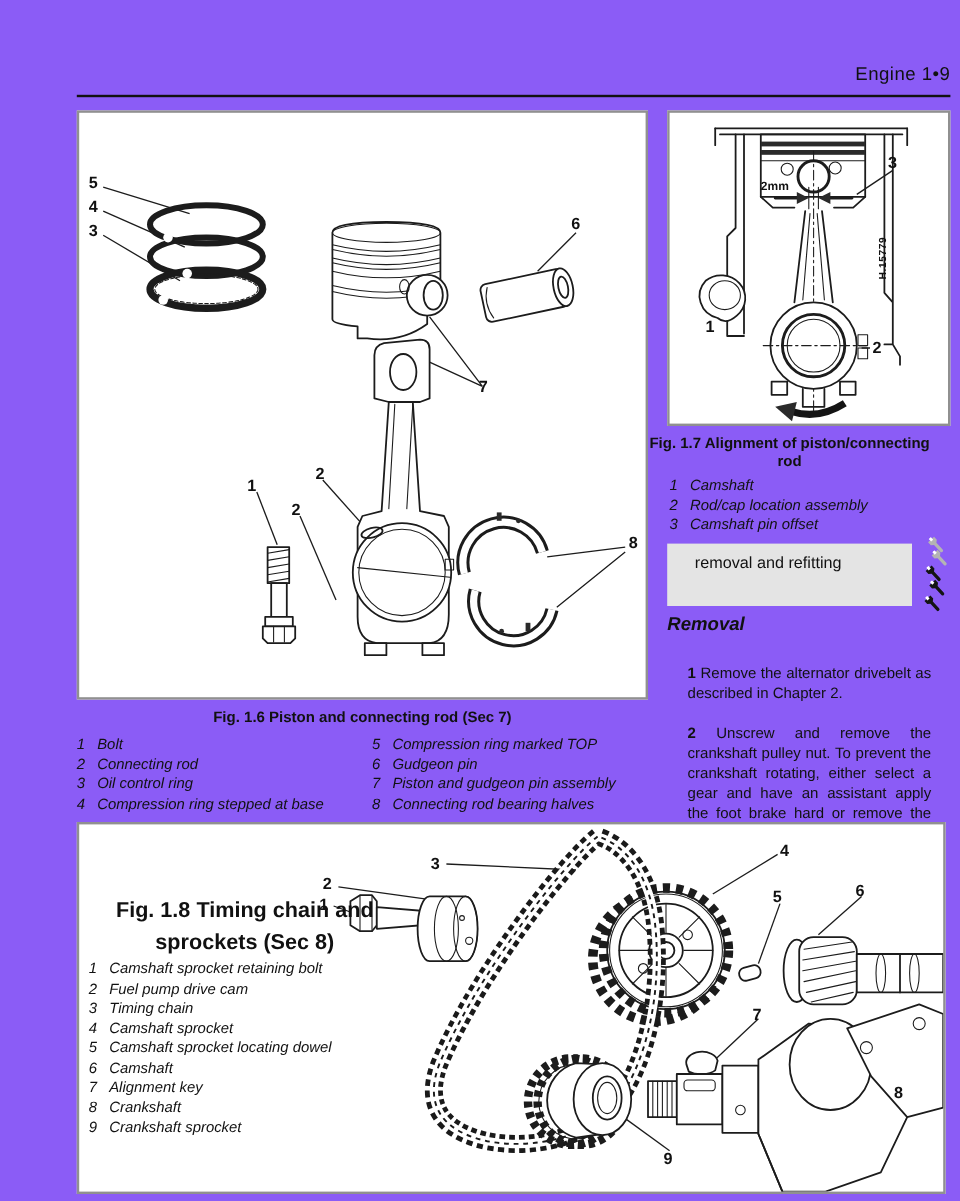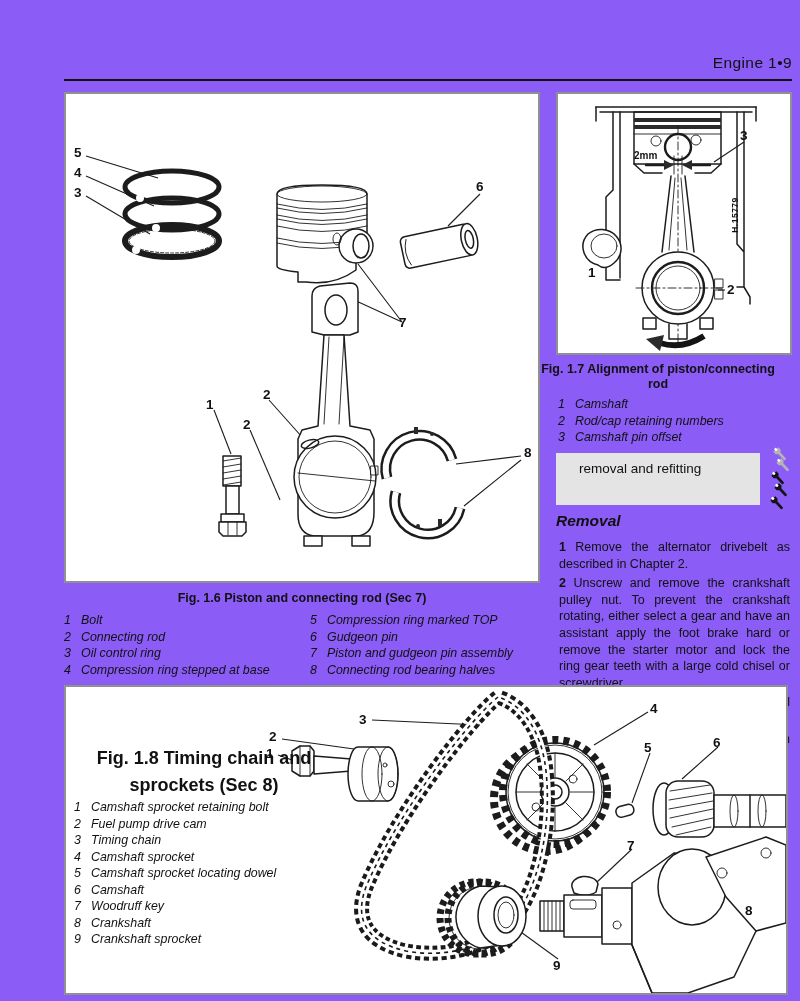--- a/index.html
+++ b/index.html
@@ -39,21 +39,21 @@
     background:#e4e4e4;padding:8px 0 0 10px;box-sizing:border-box;}
   .s8l1{font-weight:700;font-size:13.5px;line-height:1.25;}
   .s8l2{font-size:13.5px;padding-left:13px;line-height:1.25;}
   .spanners{position:absolute;left:766px;top:446px;width:28px;height:70px;}
   .spn{position:absolute;width:17px;height:17px;transform:rotate(-43deg);}
   .spn svg{position:static;}
   .removal{position:absolute;left:556px;top:512px;font-weight:700;font-style:italic;
     font-size:15.5px;}
   .steps{position:absolute;left:556px;top:536px;width:237px;font-size:12.5px;
     line-height:16.6px;}
-  .steps p{margin:3px;text-align:justify;}
+  .steps p{margin:17px;text-align:justify;}
   .stepnum{font-weight:700;}
   .k{stroke:#1c1c1c;fill:none;stroke-width:1.5;stroke-linecap:round;stroke-linejoin:round;}
   .kf{stroke:#1c1c1c;fill:#fff;stroke-width:1.5;stroke-linejoin:round;}
   .thin{stroke-width:.9;}
   .thick{stroke-width:2.4;}
   .dark{fill:#2a2a2a;stroke:none;}
   .ldr{stroke:#1c1c1c;stroke-width:1.1;fill:none;}
 </style>
 </head>
 <body>
@@ -259,21 +259,21 @@
     <div>Fig. 1.7 Alignment of piston/connecting rod</div>
   </div>
 
   <div class="legend lg17">
     <div class="lrow">
         <span class="lnum">1</span>
         <span class="ltext">Camshaft</span>
       </div>
     <div class="lrow">
         <span class="lnum">2</span>
-        <span class="ltext">Rod/cap retaining numbers</span>
+        <span class="ltext">Rod/cap location assembly</span>
       </div>
     <div class="lrow">
         <span class="lnum">3</span>
         <span class="ltext">Camshaft pin offset</span>
       </div>
   </div>
 
   <div class="s8box">
     <div class="s8l2">removal and refitting</div>
   </div>
@@ -431,21 +431,21 @@
       <div class="lrow">
           <span class="lnum">5</span>
           <span class="ltext">Camshaft sprocket locating dowel</span>
         </div>
       <div class="lrow">
           <span class="lnum">6</span>
           <span class="ltext">Camshaft</span>
         </div>
       <div class="lrow">
           <span class="lnum">7</span>
-          <span class="ltext">Woodruff key</span>
+          <span class="ltext">Alignment key</span>
         </div>
       <div class="lrow">
           <span class="lnum">8</span>
           <span class="ltext">Crankshaft</span>
         </div>
       <div class="lrow">
           <span class="lnum">9</span>
           <span class="ltext">Crankshaft sprocket</span>
         </div>
     </div>

